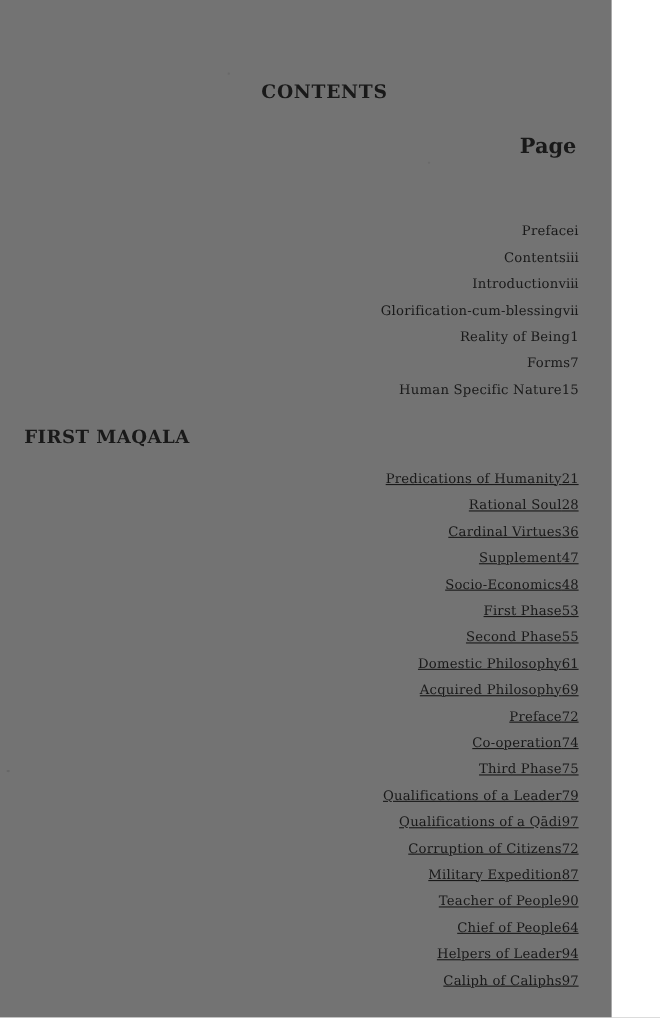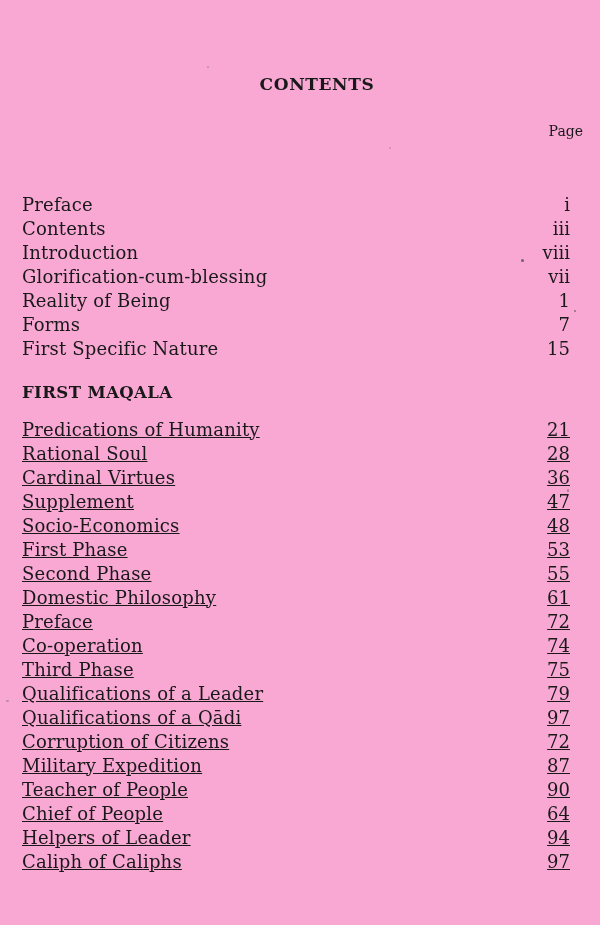--- a/index.html
+++ b/index.html
@@ -1,54 +1,54 @@
 <!DOCTYPE html>
 <html><head>
 <meta charset="utf-8">
 <style>
   html, body { margin: 0; padding: 0; background: #ffffff; }
   .page {
     position: relative;
-    width: 600px;
+    width: 556px;
     height: 925px;
-    background: #f9a8d4;
+    background: #737373;
     font-family: "DejaVu Serif", "Liberation Serif", serif;
     color: #191919;
     overflow: hidden;
     box-sizing: border-box;
   }
   .title {
     position: relative;
     left: 17px;
     padding-top: 76px;
     text-align: center;
     font-size: 17px;
     font-weight: bold;
     letter-spacing: 0.6px;
     line-height: 1;
   }
   .page-col-header {
     margin-top: 31px;
-    padding-right: 17px;
+    padding-right: 32px;
     text-align: right;
-    font-size: 14px;
-    font-weight: normal;
+    font-size: 19px;
+    font-weight: bold;
     line-height: 1;
   }
   .toc {
     padding-left: 22px;
     padding-right: 30px;
   }
   .toc-front { margin-top: 55px; }
   .toc-maqala { margin-top: 16px; text-decoration: underline; }
   .toc-row {
     display: flex;
-    justify-content: space-between;
+    justify-content: flex-end;
     align-items: baseline;
-    font-size: 18px;
+    font-size: 12px;
     line-height: 24px;
     white-space: nowrap;
   }
   .toc-label { letter-spacing: 0.2px; }
   .toc-page { text-align: right; }
   .section-heading {
     margin: 24px 0 16px 22px;
     font-size: 16.5px;
     font-weight: bold;
     letter-spacing: 0.4px;
@@ -94,21 +94,21 @@
       </div>
       <div class="toc-row">
         <span class="toc-label">Reality of Being</span>
         <span class="toc-page">1</span>
       </div>
       <div class="toc-row">
         <span class="toc-label">Forms</span>
         <span class="toc-page">7</span>
       </div>
       <div class="toc-row">
-        <span class="toc-label">First Specific Nature</span>
+        <span class="toc-label">Human Specific Nature</span>
         <span class="toc-page">15</span>
       </div>
     </div>
 
   <div class="section-heading">FIRST MAQALA</div>
 
   <div class="toc toc-maqala">
       <div class="toc-row">
         <span class="toc-label">Predications of Humanity</span>
         <span class="toc-page">21</span>
@@ -133,20 +133,24 @@
         <span class="toc-label">First Phase</span>
         <span class="toc-page">53</span>
       </div>
       <div class="toc-row">
         <span class="toc-label">Second Phase</span>
         <span class="toc-page">55</span>
       </div>
       <div class="toc-row">
         <span class="toc-label">Domestic Philosophy</span>
         <span class="toc-page">61</span>
+      </div>
+      <div class="toc-row">
+        <span class="toc-label">Acquired Philosophy</span>
+        <span class="toc-page">69</span>
       </div>
       <div class="toc-row">
         <span class="toc-label">Preface</span>
         <span class="toc-page">72</span>
       </div>
       <div class="toc-row">
         <span class="toc-label">Co-operation</span>
         <span class="toc-page">74</span>
       </div>
       <div class="toc-row">

